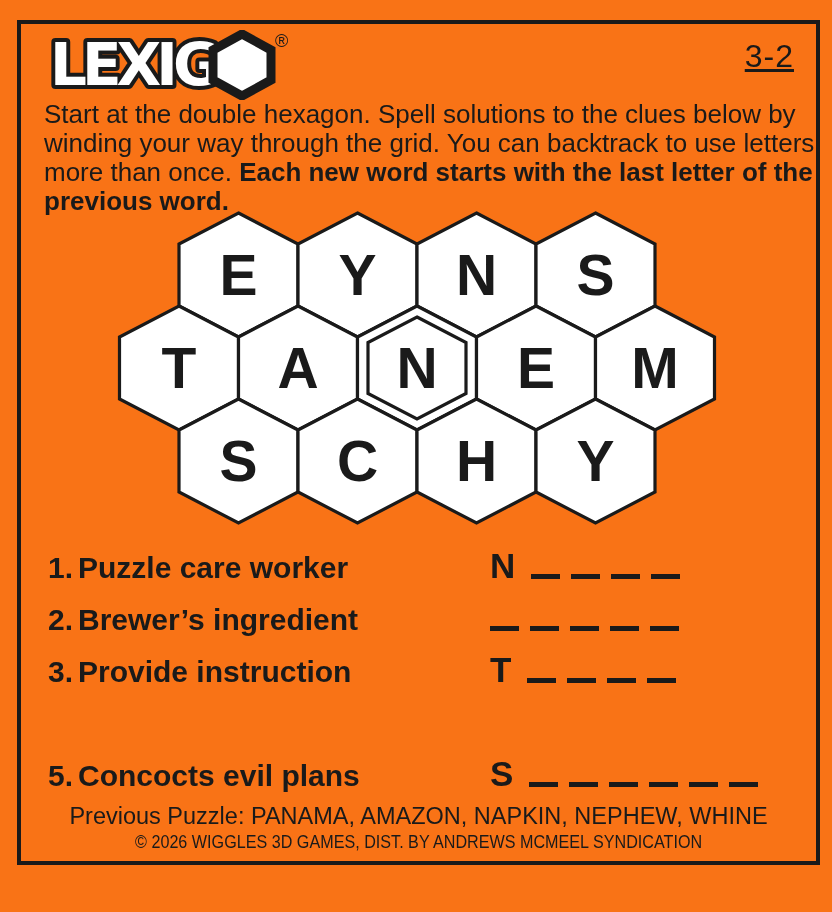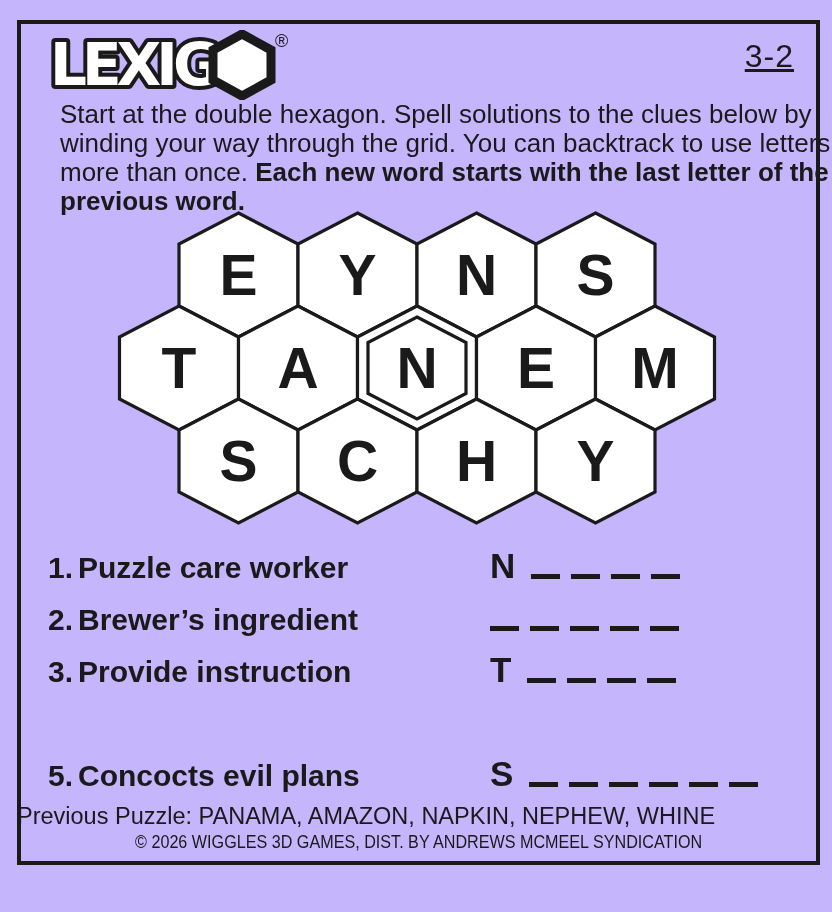--- a/index.html
+++ b/index.html
@@ -1,30 +1,30 @@
 <!DOCTYPE html>
 <html><head>
 <meta charset="utf-8">
 <style>
   html,body { margin:0; padding:0; background:#fff; }
   .page {
-    position:relative; width:832px; height:912px; background:#c4b5fd;
+    position:relative; width:832px; height:912px; background:#f97316;
     font-family:"Liberation Sans", sans-serif; color:#1a1a1a; overflow:hidden;
   }
   .frame {
     position:absolute; left:17px; top:20px; width:803px; height:845px;
     border:4px solid #1a1a1a; box-sizing:border-box;
   }
   .logo-svg { position:absolute; left:50px; top:30px; }
   .puzzle-number {
     position:absolute; left:724px; top:38px; width:70px;
     font-size:32px; text-align:right; letter-spacing:1px;text-decoration:underline;
   }
   .instructions { position:absolute; left:44px; top:100px; }
-  .instr-line { white-space:nowrap; font-size:26px; line-height:29px;margin-left:16px; }
+  .instr-line { white-space:nowrap; font-size:26px; line-height:29px; }
   .instr-bold { font-weight:bold; }
   .grid-svg { position:absolute; left:110px; top:205px; }
   .hexpoly { fill:#ffffff; stroke:#1a1a1a; stroke-width:3.2; }
   .hexinner { fill:none; stroke:#1a1a1a; stroke-width:3.2; }
   .hexletter {
     font-family:"Liberation Sans", sans-serif; font-weight:bold;
     font-size:57px; fill:#1a1a1a; text-anchor:middle;
   }
   .clue-row { position:absolute; left:48px; width:740px; height:52px; }
   .clue-number {
@@ -36,21 +36,21 @@
     font-size:35px; font-weight:bold; white-space:nowrap;
   }
   .ans-letter { margin-right:15px; letter-spacing:1px; }
   .ans-letter:empty { margin-right:0; }
   .dash {
     display:inline-block; width:29px; height:5px; background:#1a1a1a;
     margin-right:11px; position:relative; top:1px;
   }
   .prev-puzzle {
     position:absolute; left:17px; top:803px; width:803px;
-    text-align:left; font-size:23.5px;
+    text-align:center; font-size:23.5px;
   }
   .copyright {
     position:absolute; left:17px; top:831px; width:803px;
     text-align:center; font-size:19px;
   }
   .copyright .squeeze { display:inline-block; transform:scaleX(0.85); transform-origin:center; }
 </style>
 </head>
 <body>
 

